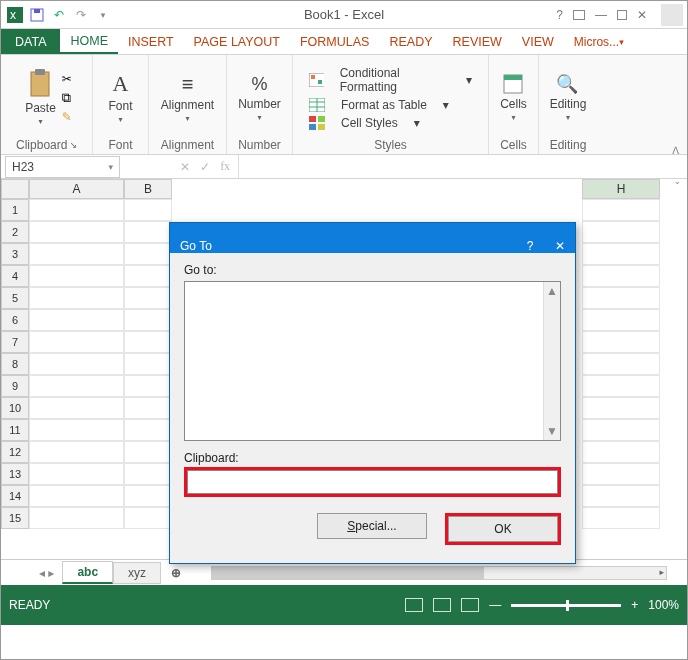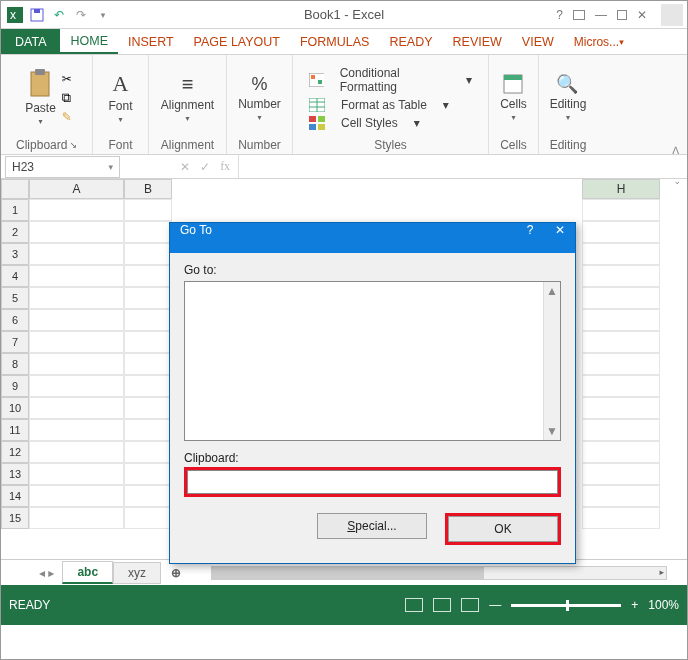--- a/index.html
+++ b/index.html
@@ -42,21 +42,21 @@
 .stab.add{background:transparent;border:none;padding:0 10px;color:#666}
 .hscroll{flex:1;margin-left:20px;margin-right:20px;height:14px;background:#f0f0f0;border:1px solid #ccc;position:relative}
 .hscroll .thumb{position:absolute;left:0;width:60%;height:100%;background:#cdcdcd}
 .statusbar{height:40px;background:#217346;color:#fff;display:flex;align-items:center;padding:0 8px;font-size:11px}
 .statusbar .right{margin-left:auto;display:flex;align-items:center;gap:10px}
 .viewbtn{width:18px;height:14px;border:1px solid #fff;opacity:.8}
 .zoom-slider{width:110px;height:3px;background:#fff;position:relative}
 .zoom-slider .handle{position:absolute;left:50%;top:-4px;width:3px;height:11px;background:#fff}
 
 .dialog{position:absolute;left:168px;top:221px;width:407px;background:#f0f0f0;border:1px solid #0a64ad;box-shadow:3px 3px 8px rgba(0,0,0,.3)}
-.dlg-title{height:30px;background:#0f7ddb;color:#fff;display:flex;align-items:flex-start;padding:0 10px;font-size:13px}
+.dlg-title{height:30px;background:#0f7ddb;color:#fff;display:flex;align-items:flex-end;padding:0 10px;font-size:13px}
 .dlg-title .dtright{margin-left:auto;display:flex;gap:20px;align-items:center}
 .dlg-body{padding:10px 14px}
 .dlg-body label{font-size:12px;color:#222}
 .goto-list{width:100%;height:160px;background:#fff;border:1px solid #888;margin:4px 0 10px;position:relative}
 .goto-list .sb{position:absolute;right:0;top:0;width:17px;height:100%;background:#f0f0f0;border-left:1px solid #ddd;display:flex;flex-direction:column;justify-content:space-between;align-items:center;color:#888;font-size:9px;padding:2px 0}
 .ref-input{width:100%;height:24px;border:1px solid #888;background:#fff;padding:2px 4px;outline:none}
 .ref-wrap{border:3px solid #e81123;padding:0;margin:2px 0 12px}
 .dlg-btns{display:flex;gap:18px;justify-content:flex-end;padding:4px 0 8px}
 .dlg-btn{width:110px;height:26px;background:#e9e9e9;border:1px solid #999;color:#222;display:flex;align-items:center;justify-content:center}
 .dlg-btn u{text-decoration:underline}

